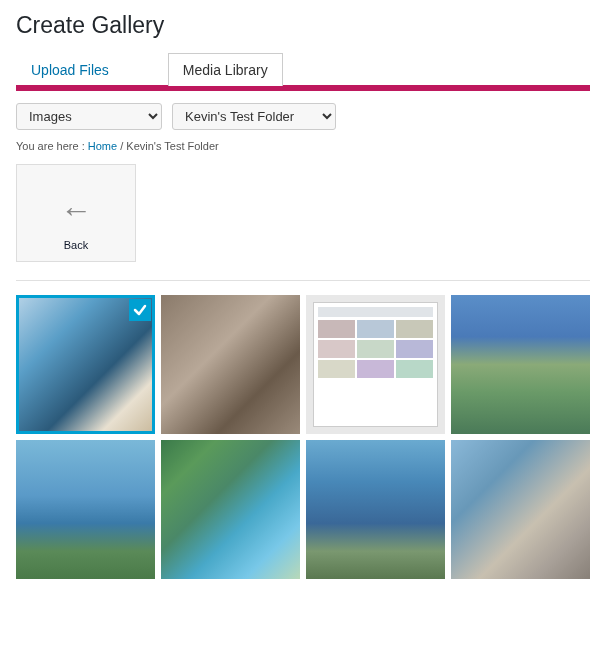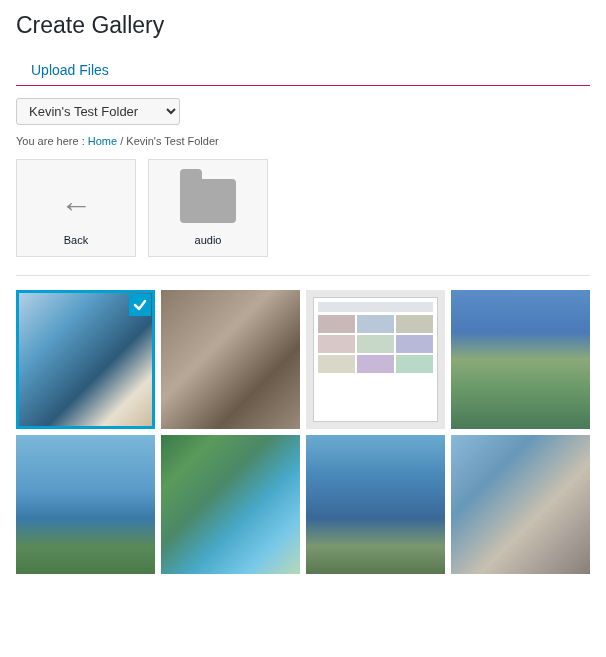--- a/index.html
+++ b/index.html
@@ -12,21 +12,21 @@
       padding: 12px 16px;
     }
     h1 {
       font-size: 23px;
       font-weight: 400;
       color: #23282d;
       margin-bottom: 14px;
     }
     .tabs {
       display: flex;
-      border-bottom: 1px solid #be185d;
+      border-bottom: 6px solid #be185d;
       margin-bottom: 12px;
       gap: 44px;
     }
     .tab {
       padding: 8px 14px;
       font-size: 14px;
       cursor: pointer;
       border: 1px solid transparent;
       border-bottom: none;
       background: transparent;
@@ -184,49 +184,48 @@
     .img-ocean-cliff { background: linear-gradient(180deg, #6aaad0 0%, #4888b8 30%, #3a6898 60%, #7a9870 80%, #5a7850 100%); }
     .img-feet { background: linear-gradient(135deg, #8ab8d8 0%, #6898b8 30%, #c8c0b0 60%, #a8a098 80%, #888078 100%); }
   </style>
 </head>
 <body>
 
 <h1>Create Gallery</h1>
 
 <div class="tabs">
   <a class="tab">Upload Files</a>
+  <a class="tab active">Media Library</a>
 </div>
 
 <div class="filters">
+  <select>
+    <option>Images</option>
+    <option>All Media Types</option>
+  </select>
   <select>
     <option>Kevin's Test Folder</option>
     <option>All Folders</option>
   </select>
 </div>
 
 <div class="breadcrumb">
   <span>You are here</span>
   <span> : </span>
   <a href="#">Home</a>
   <span> / </span>
   <span>Kevin's Test Folder</span>
 </div>
 
 <div class="folders-row">
   <div class="folder-item">
     <div class="folder-icon">
       <span class="back-arrow">←</span>
     </div>
     <span class="folder-label">Back</span>
-  </div>
-  <div class="folder-item">
-    <div class="folder-icon">
-      <div class="folder-shape"></div>
-    </div>
-    <span class="folder-label">audio</span>
   </div>
 </div>
 
 <hr class="divider">
 
 <div class="images-grid">
   <div class="img-cell selected img-penguins">
     <div class="img-check">
       <svg viewBox="0 0 14 14" fill="none" xmlns="http://www.w3.org/2000/svg">
         <polyline points="2,7 6,11 12,3" stroke="white" stroke-width="2.5" stroke-linecap="round" stroke-linejoin="round"></polyline>

